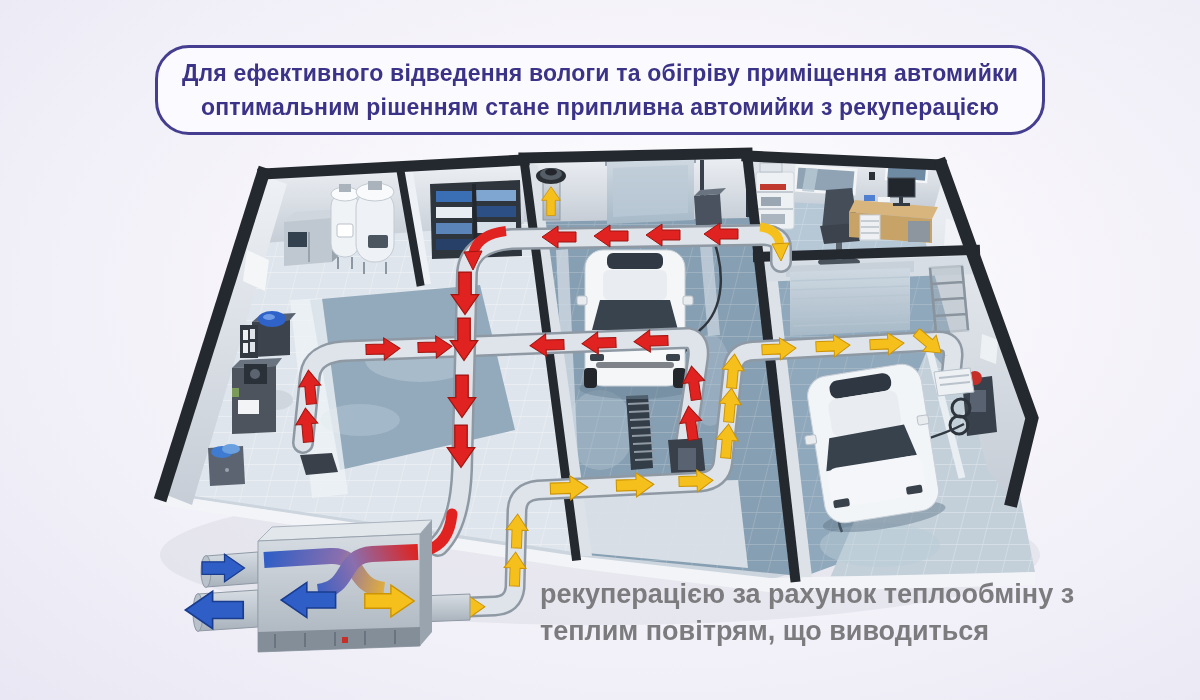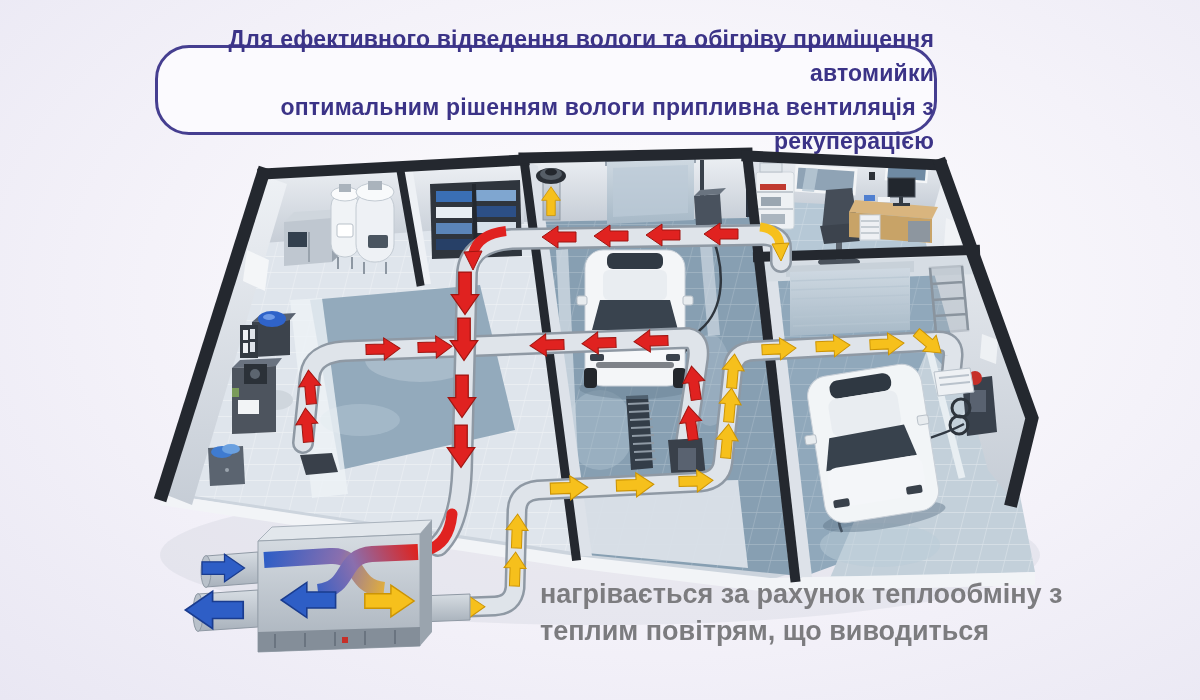--- a/index.html
+++ b/index.html
@@ -5,36 +5,36 @@
   :root{
     --banner-border:#453e90; --banner-bg:#fbfafe; --banner-text:#3b3387;
     --caption-text:#7c7c7f; --exhaust:#e02220; --exhaust-dark:#a01510;
     --supply:#f6c01c; --supply-dark:#cc9404; --cold:#2e5ec6; --cold-dark:#1a3c8f;
     --duct-light:#dfe4ea; --duct-edge:#8f99a4; --wall-dark:#24282f; --wall-face:#e8ecf1;
   }
   html,body{margin:0;padding:0;}
   .page{position:relative;width:1200px;height:700px;overflow:hidden;
     font-family:"Liberation Sans","DejaVu Sans",sans-serif;
     background:radial-gradient(ellipse at 55% 42%, #ffffff 0%, #f4f2f9 55%, #e9e7f3 100%);}
-  .banner{position:absolute;left:155px;top:45px;width:782px;height:90px;box-sizing:border-box;
+  .banner{position:absolute;left:155px;top:45px;width:890px;height:90px;box-sizing:border-box;
     border:3px solid var(--banner-border);border-radius:34px;background:var(--banner-bg);
     display:flex;flex-direction:column;justify-content:center;align-items:center;
     color:var(--banner-text);font-size:23px;font-weight:600;letter-spacing:.2px;line-height:34px;text-align:right;}
   .caption{position:absolute;left:540px;top:576px;width:560px;color:var(--caption-text);
     font-size:27px;font-weight:800;line-height:37px;text-align:left;}
   .scene{position:absolute;left:0;top:0;}
 </style>
 </head>
 <body>
 
 <div class="page">
 
   <div class="banner">
     <div>Для ефективного відведення вологи та обігріву приміщення автомийки</div>
-    <div>оптимальним рішенням вологи припливна вентиляція з рекуперацією</div>
+    <div>оптимальним рішенням стане припливна автомийки з рекуперацією</div>
   </div>
 
   <svg class="scene" width="1200" height="700" viewBox="0 0 1200 700">
     <defs>
       <path id="arr" d="M-16,-5 L2,-5 L2,-11 L18,0 L2,11 L2,5 L-16,5 Z"></path>
       <linearGradient id="wallg" x1="0" y1="0" x2="0" y2="1">
         <stop offset="0" stop-color="#eef1f5"></stop>
           <stop offset="1" stop-color="#c6cdd6"></stop>
       </linearGradient>
       <linearGradient id="doorg" x1="0" y1="0" x2="0" y2="1">
@@ -387,16 +387,16 @@
 
       <use href="#arr" transform="translate(310,600) rotate(180) scale(1.6)" fill="var(--cold)" stroke="var(--cold-dark)"></use>
       <use href="#arr" transform="translate(388,601) scale(1.45)" fill="var(--supply)" stroke="var(--supply-dark)"></use>
 
       <use href="#arr" transform="translate(222,568) scale(1.25)" fill="var(--cold)" stroke="var(--cold-dark)"></use>
       <use href="#arr" transform="translate(216,610) rotate(180) scale(1.7)" fill="var(--cold)" stroke="var(--cold-dark)"></use>
     </g>
   </svg>
 
   <div class="caption">
-    <div>нагрівається за рахунок теплообміну з</div>
+    <div>рекуперацією за рахунок теплообміну з</div>
     <div>теплим повітрям, що виводиться</div>
   </div>
 </div>
 
 </body></html>

